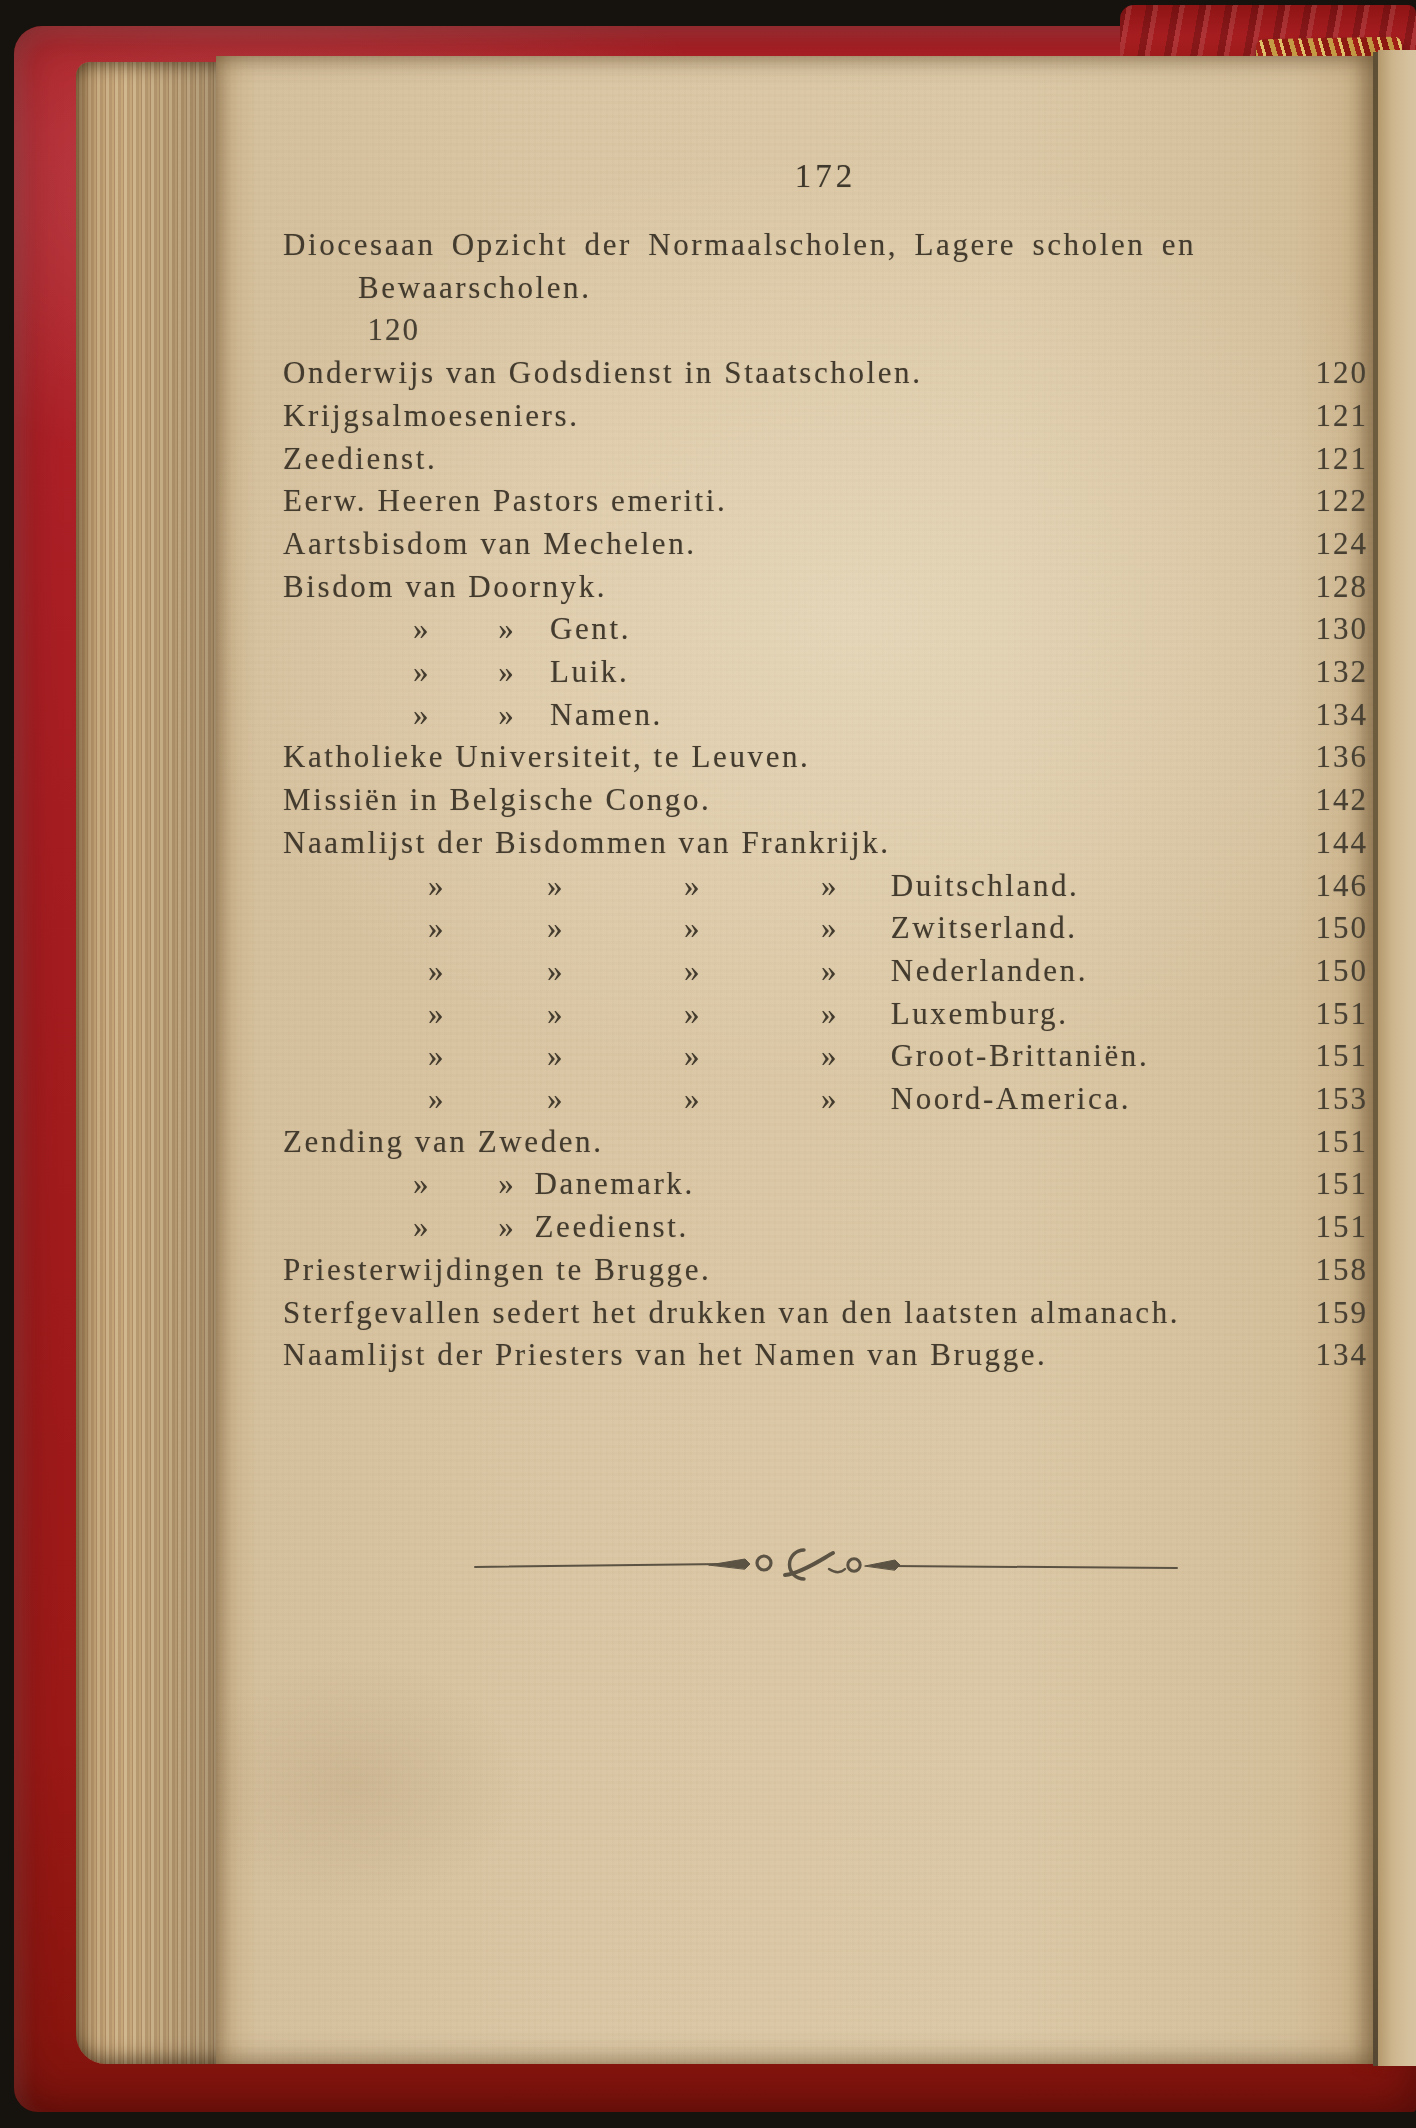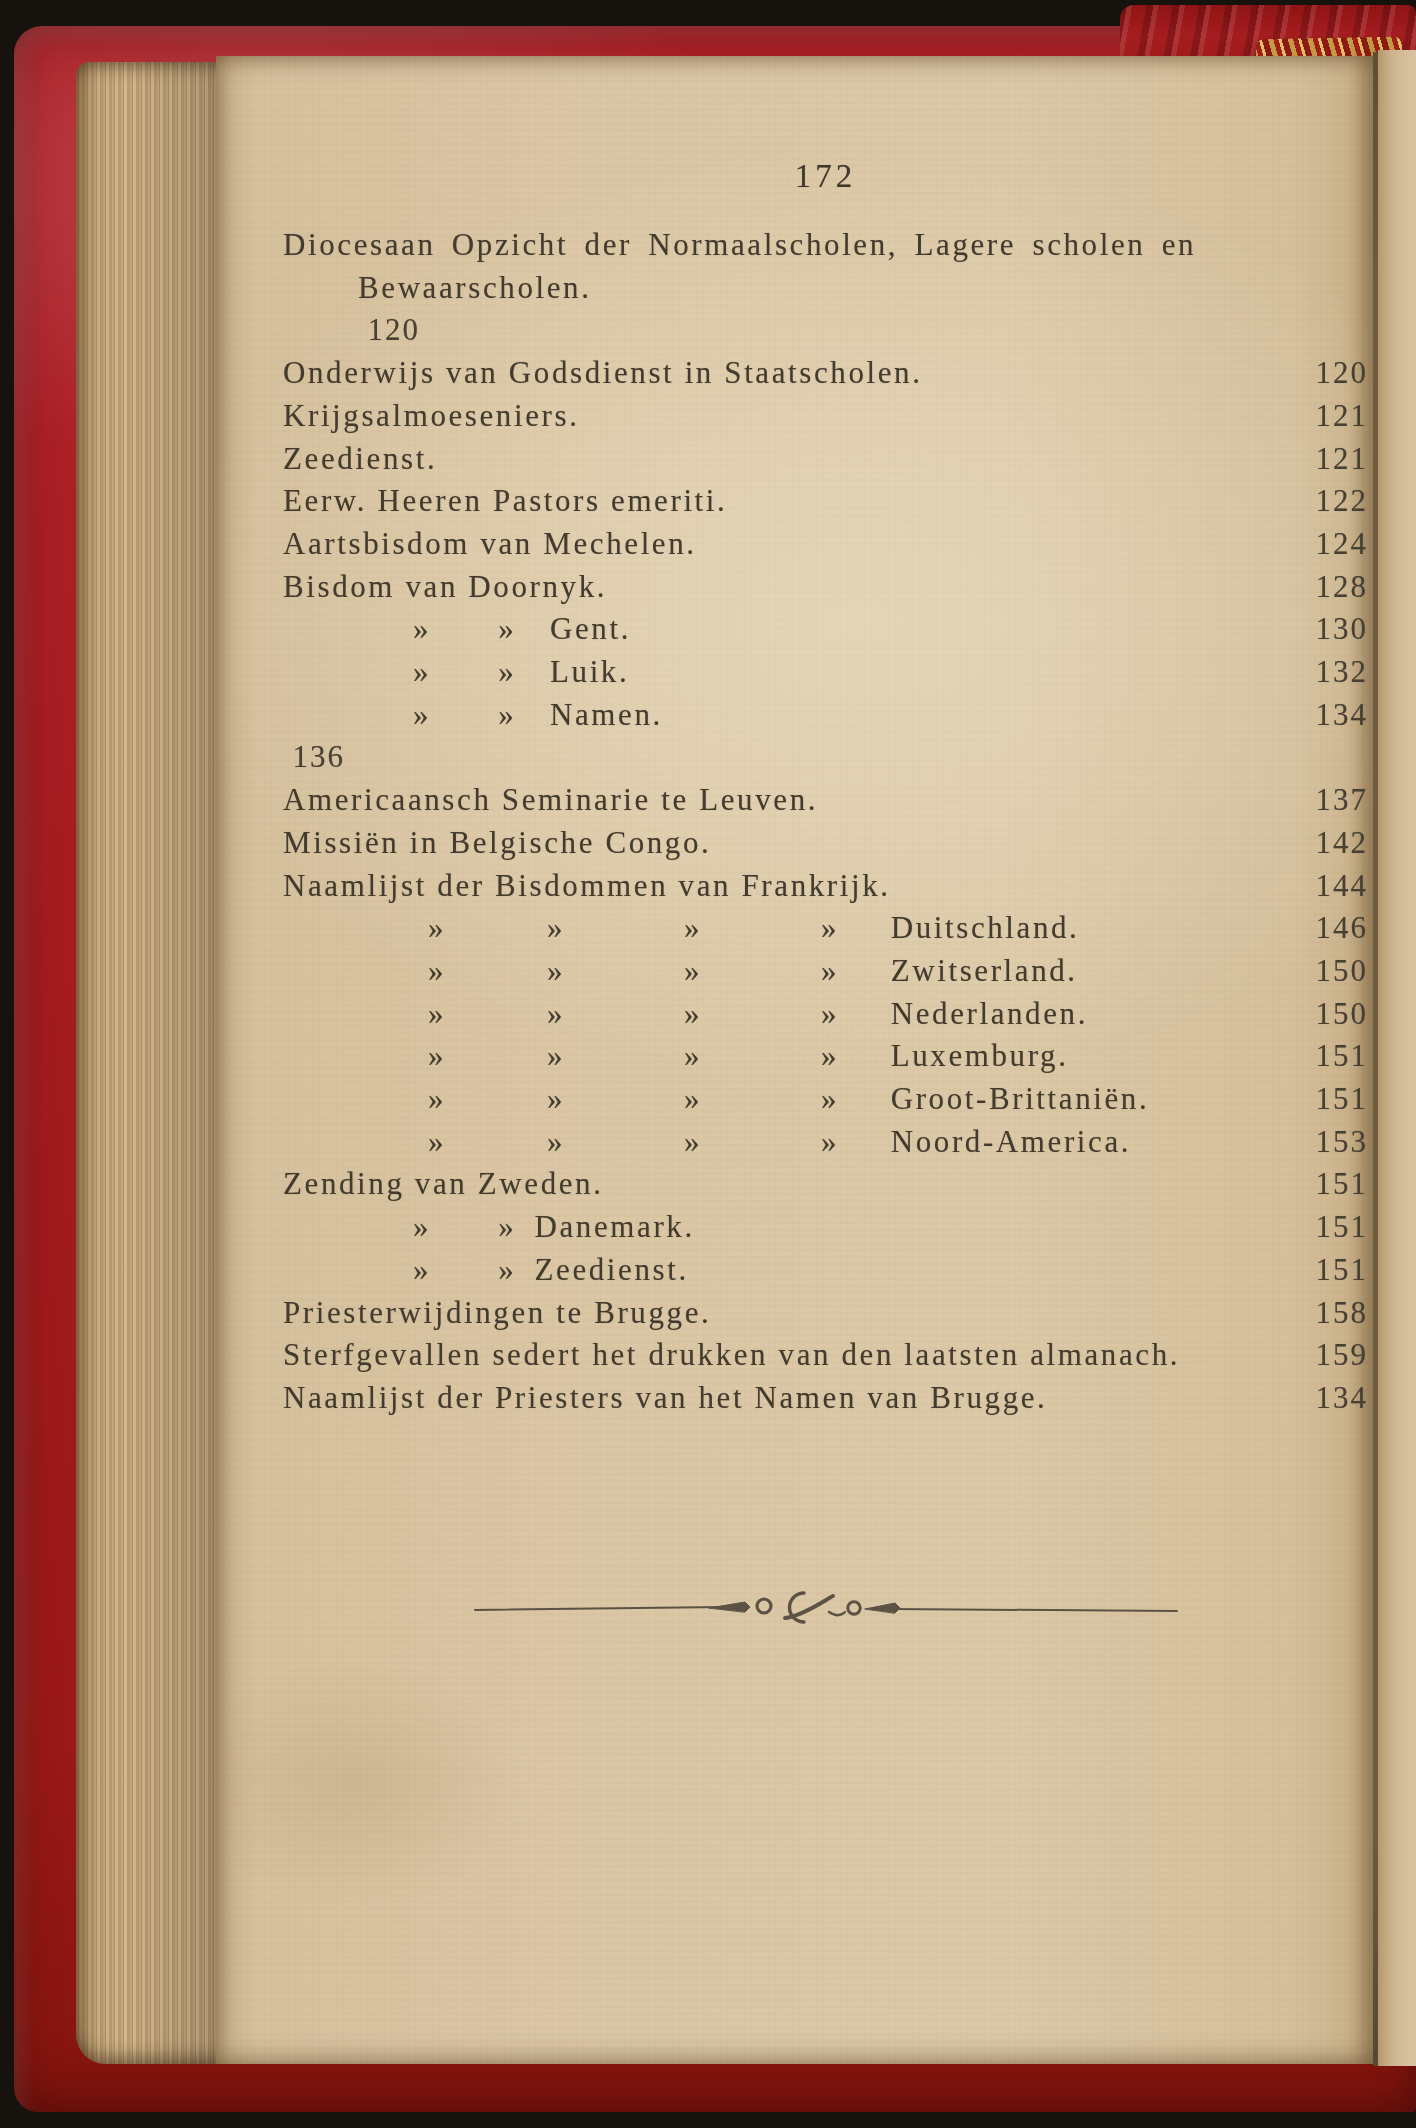--- a/index.html
+++ b/index.html
@@ -145,25 +145,22 @@
   </div>
         <div class="toc-row ind2">
     <span class="t">»  » Luik.</span>
     <span class="p">132</span>
   </div>
         <div class="toc-row ind2">
     <span class="t">»  » Namen.</span>
     <span class="p">134</span>
   </div>
         <div class="toc-row ind0">
+    <span class="t">Katholieke Universiteit, te Leuven.</span>
     <span class="p">136</span>
-  </div>
-        <div class="toc-row ind0">
-    <span class="t">Americaansch Seminarie te Leuven.</span>
-    <span class="p">137</span>
   </div>
         <div class="toc-row ind0">
     <span class="t">Missiën in Belgische Congo.</span>
     <span class="p">142</span>
   </div>
         <div class="toc-row ind0">
     <span class="t">Naamlijst der Bisdommen van Frankrijk.</span>
     <span class="p">144</span>
   </div>
         <div class="toc-row ind4">

